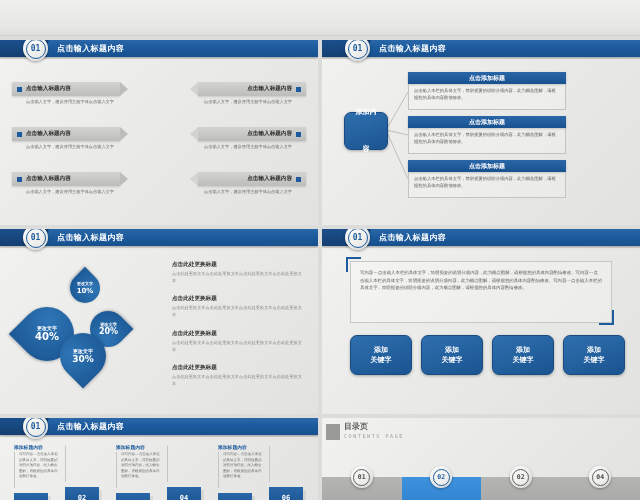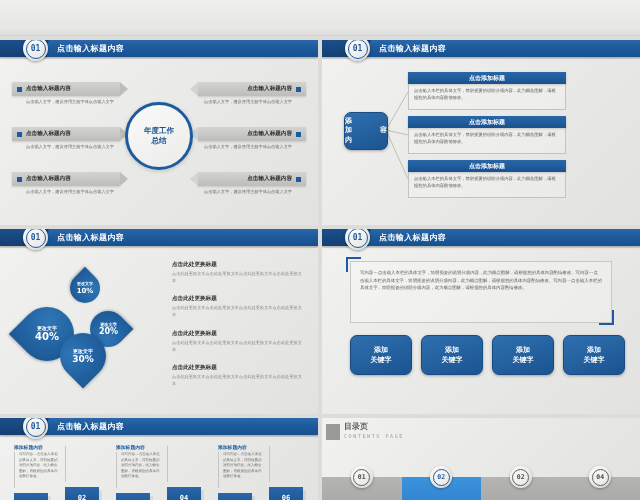--- a/index.html
+++ b/index.html
@@ -96,21 +96,21 @@
   }
   .spoke.l .sub{padding-left:14px;}
   .spoke.r .sub{padding-right:14px;text-align:right;}
   
   .node{
     position:absolute;left:22px;top:72px;
     width:42px;height:36px;border-radius:7px;
     background:linear-gradient(160deg,#2f6fae,#1b5592);
     border:1px solid #174b82;
     box-shadow:0 1px 3px rgba(0,0,0,.3);
-    display:flex;flex-direction:row;align-items:center;justify-content:center;
+    display:flex;flex-direction:column;align-items:center;justify-content:center;
     color:#fff;font-size:7px;font-weight:bold;line-height:1.3;gap:28px;
   }
   .branch{position:absolute;left:86px;width:158px;}
   .branch .bt{
     height:12px;
     background:linear-gradient(180deg,#2a67a8,#18518f);
     color:#fff;font-size:6px;font-weight:bold;
     display:flex;align-items:center;justify-content:center;
     box-shadow:0 1px 2px rgba(0,0,0,.22);
   }
@@ -229,24 +229,20 @@
   <div class="slide">
     <div class="hdr">
       <div class="hdr-notch"></div>
       <div class="hdr-tri"></div>
       <div class="hdr-title">点击输入标题内容</div>
     </div>
     <div class="badge">
       <div class="badge-in">01</div>
     </div>
 
-    <div class="hub">
-      <span>年度工作</span>
-      <span>总结</span>
-    </div>
 
     <div class="spoke l" style="left:12px;top:42px;">
       <div class="cap">
         <span class="sq"></span>
         <span class="ttl">点击输入标题内容</span>
       </div>
       <div class="sub">点击输入文字，建议使用主题字体点击输入文字</div>
     </div>
     <div class="spoke l" style="left:12px;top:87px;">
       <div class="cap">

